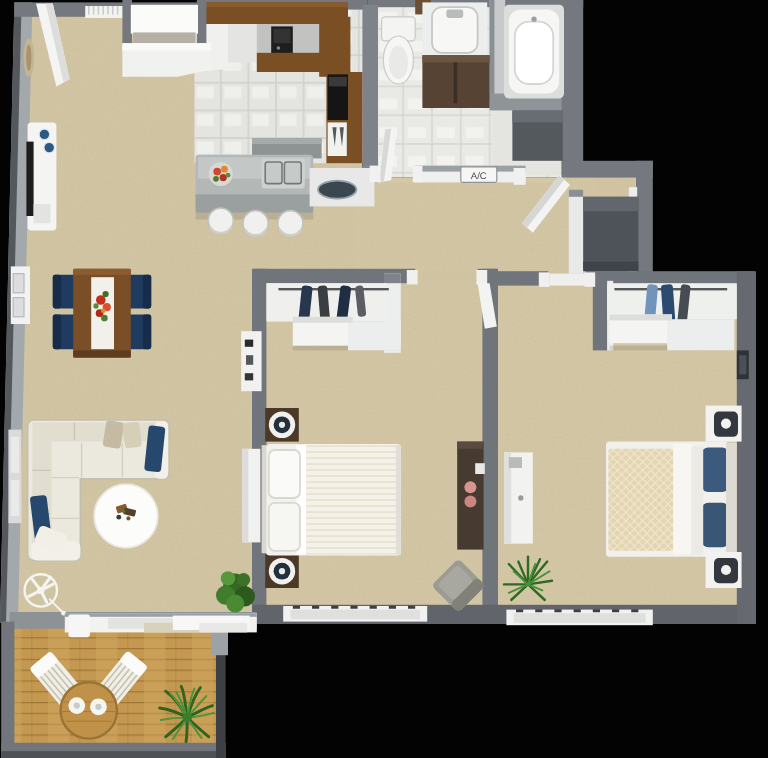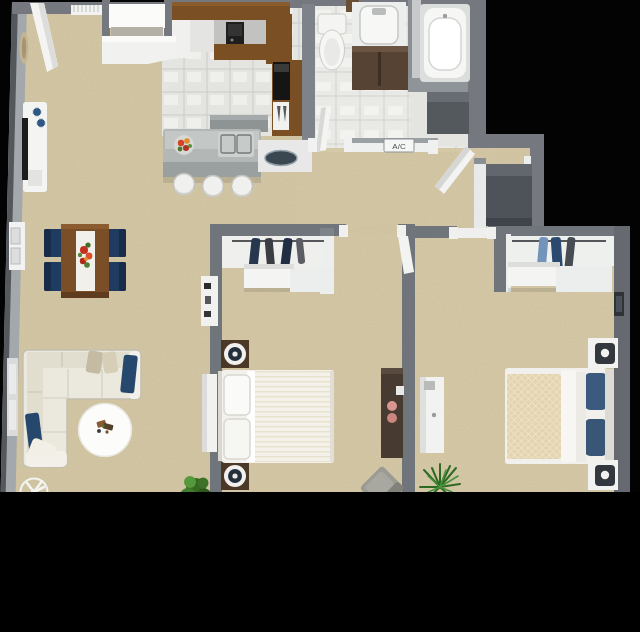--- a/index.html
+++ b/index.html
@@ -1,16 +1,16 @@
 <!DOCTYPE html>
 <html><head>
 <meta charset="utf-8">
 <style>
   html,body{margin:0;padding:0;background:#000;}
-  #stage{position:relative;width:640px;height:492px;background:#000;overflow:hidden;
+  #stage{position:relative;width:640px;height:632px;background:#000;overflow:hidden;
          font-family:"Liberation Sans", sans-serif;}
   svg{display:block;filter:blur(0.55px);}
 </style>
 </head>
 <body>
 <div id="stage">
 <svg width="640" height="632" viewBox="0 0 640 632">
 <defs>
   <pattern id="ktile" width="23" height="23" patternUnits="userSpaceOnUse">
     <rect width="23" height="23" fill="#e4e4e1"></rect>

